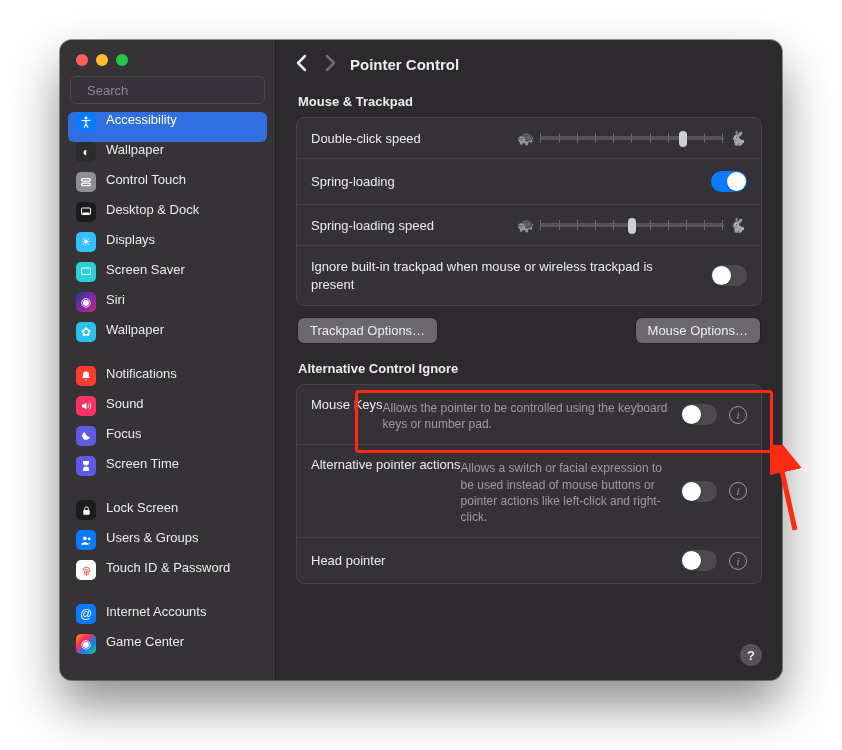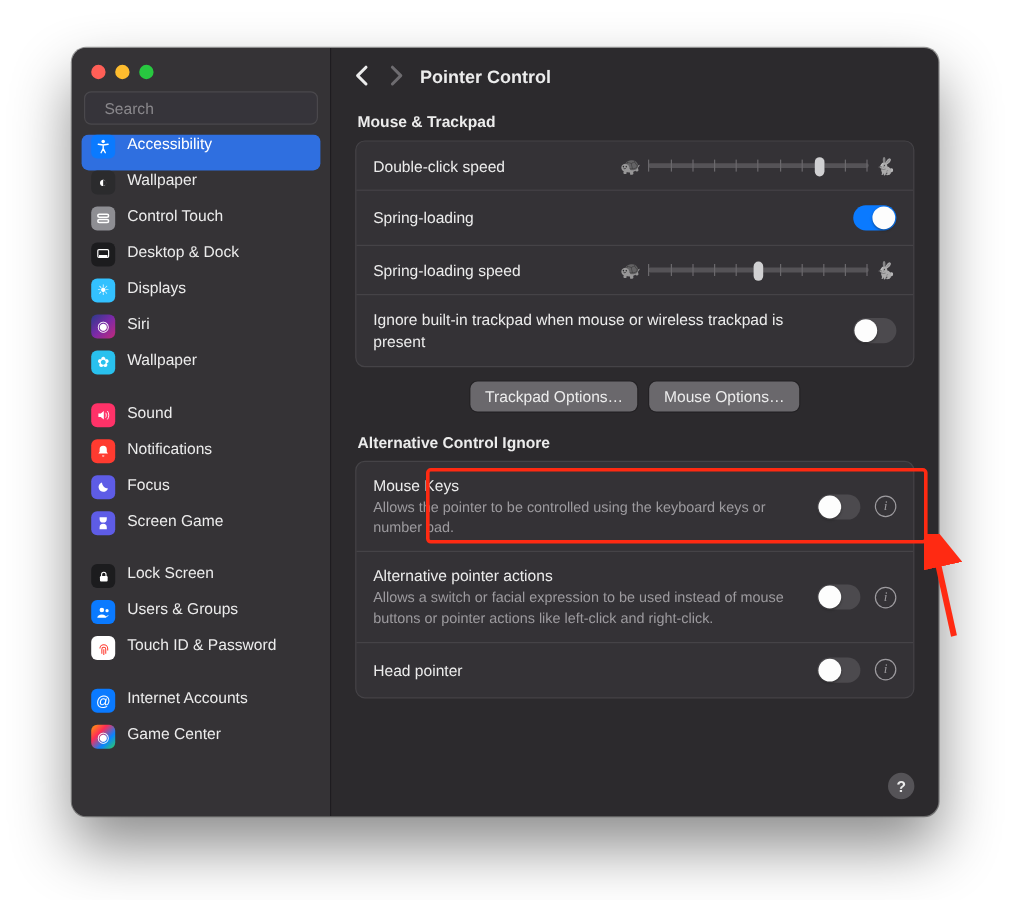--- a/index.html
+++ b/index.html
@@ -184,21 +184,21 @@
     color: var(--text-primary);
     flex-shrink: 0;
   }
   .row-label.wide { flex: 1; line-height: 1.35; }
   .row-desc {
     font-size: 12px;
     color: var(--text-secondary);
     line-height: 1.35;
     margin-top: 3px;
   }
-  .row-main { flex: 1; display: flex; flex-direction: column; }
+  .row-main { flex: 1; display: flex; flex-direction: row; }
   .spacer { flex: 1; }
   
   .slider {
     display: flex;
     align-items: center;
     gap: 6px;
     width: 230px;
   }
   .slider-track {
     position: relative;
@@ -261,21 +261,21 @@
     justify-content: center;
     font-family: Georgia, serif;
     font-style: italic;
     font-size: 11px;
     color: #9d9b9f;
     flex-shrink: 0;
   }
   
   .buttons-row {
     display: flex;
-    justify-content: center;
+    justify-content: space-between;
     gap: 10px;
     margin: 12px 2px 18px 2px;
   }
   .btn {
     background: var(--btn-bg);
     color: var(--text-primary);
     font-size: 13px;
     border: none;
     border-radius: 6px;
     padding: 5px 12px;
@@ -360,62 +360,70 @@
               <rect x="6" y="14" width="12" height="2" fill="#fff"></rect>
             </svg>
         </span>
         <span>Desktop &amp; Dock</span>
       </div>
       <div class="nav-item">
         <span class="nav-icon ic-displays">☀</span>
         <span>Displays</span>
       </div>
       <div class="nav-item">
+        <span class="nav-icon ic-screen-saver">
+          <svg width="12" height="12" viewBox="0 0 24 24" fill="none" stroke="#fff" stroke-width="2">
+              <rect x="3" y="4" width="18" height="13" rx="2"></rect>
+            </svg>
+        </span>
+        <span>Screen Saver</span>
+      </div>
+      <div class="nav-item">
         <span class="nav-icon ic-siri">◉</span>
         <span>Siri</span>
       </div>
       <div class="nav-item">
         <span class="nav-icon ic-wallpaper">✿</span>
         <span>Wallpaper</span>
       </div>
 
       <div class="nav-gap"></div>
 
+      <div class="nav-item">
+        <span class="nav-icon ic-notifications">
+          <svg width="12" height="12" viewBox="0 0 24 24" fill="#fff">
+              <path d="M12 3a6 6 0 00-6 6v4l-2 3h16l-2-3V9a6 6 0 00-6-6zM10 19a2 2 0 004 0"></path>
+            </svg>
+        </span>
+        <span>Notifications</span>
+      </div>
       <div class="nav-item">
         <span class="nav-icon ic-sound">
           <svg width="12" height="12" viewBox="0 0 24 24" fill="#fff">
               <path d="M4 9v6h4l5 4V5l-5 4H4z"></path>
               <path d="M16 8c1.5 1.5 1.5 6.5 0 8M19 5c3 3 3 11 0 14" stroke="#fff" stroke-width="1.5" fill="none"></path>
             </svg>
         </span>
         <span>Sound</span>
       </div>
       <div class="nav-item">
-        <span class="nav-icon ic-notifications">
-          <svg width="12" height="12" viewBox="0 0 24 24" fill="#fff">
-              <path d="M12 3a6 6 0 00-6 6v4l-2 3h16l-2-3V9a6 6 0 00-6-6zM10 19a2 2 0 004 0"></path>
-            </svg>
-        </span>
-        <span>Notifications</span>
-      </div>
-      <div class="nav-item">
         <span class="nav-icon ic-focus">
           <svg width="12" height="12" viewBox="0 0 24 24" fill="#fff">
               <path d="M20 14A8 8 0 1110 4c0 5 5 10 10 10z"></path>
             </svg>
         </span>
         <span>Focus</span>
       </div>
       <div class="nav-item">
         <span class="nav-icon ic-screen-time">
           <svg width="12" height="12" viewBox="0 0 24 24" fill="#fff">
               <path d="M6 2h12v3a6 6 0 01-6 6 6 6 0 01-6-6V2zM6 22h12v-3a6 6 0 00-6-6 6 6 0 00-6 6v3z"></path>
             </svg>
         </span>
-        <span>Screen Game</span>
+        <span>Screen Time</span>
       </div>
 
       <div class="nav-gap"></div>
 
       <div class="nav-item">
         <span class="nav-icon ic-lock-screen">
           <svg width="11" height="11" viewBox="0 0 24 24" fill="#fff">
               <rect x="5" y="11" width="14" height="10" rx="2"></rect>
               <path d="M8 11V8a4 4 0 018 0v3" stroke="#fff" stroke-width="2" fill="none"></path>
             </svg>

